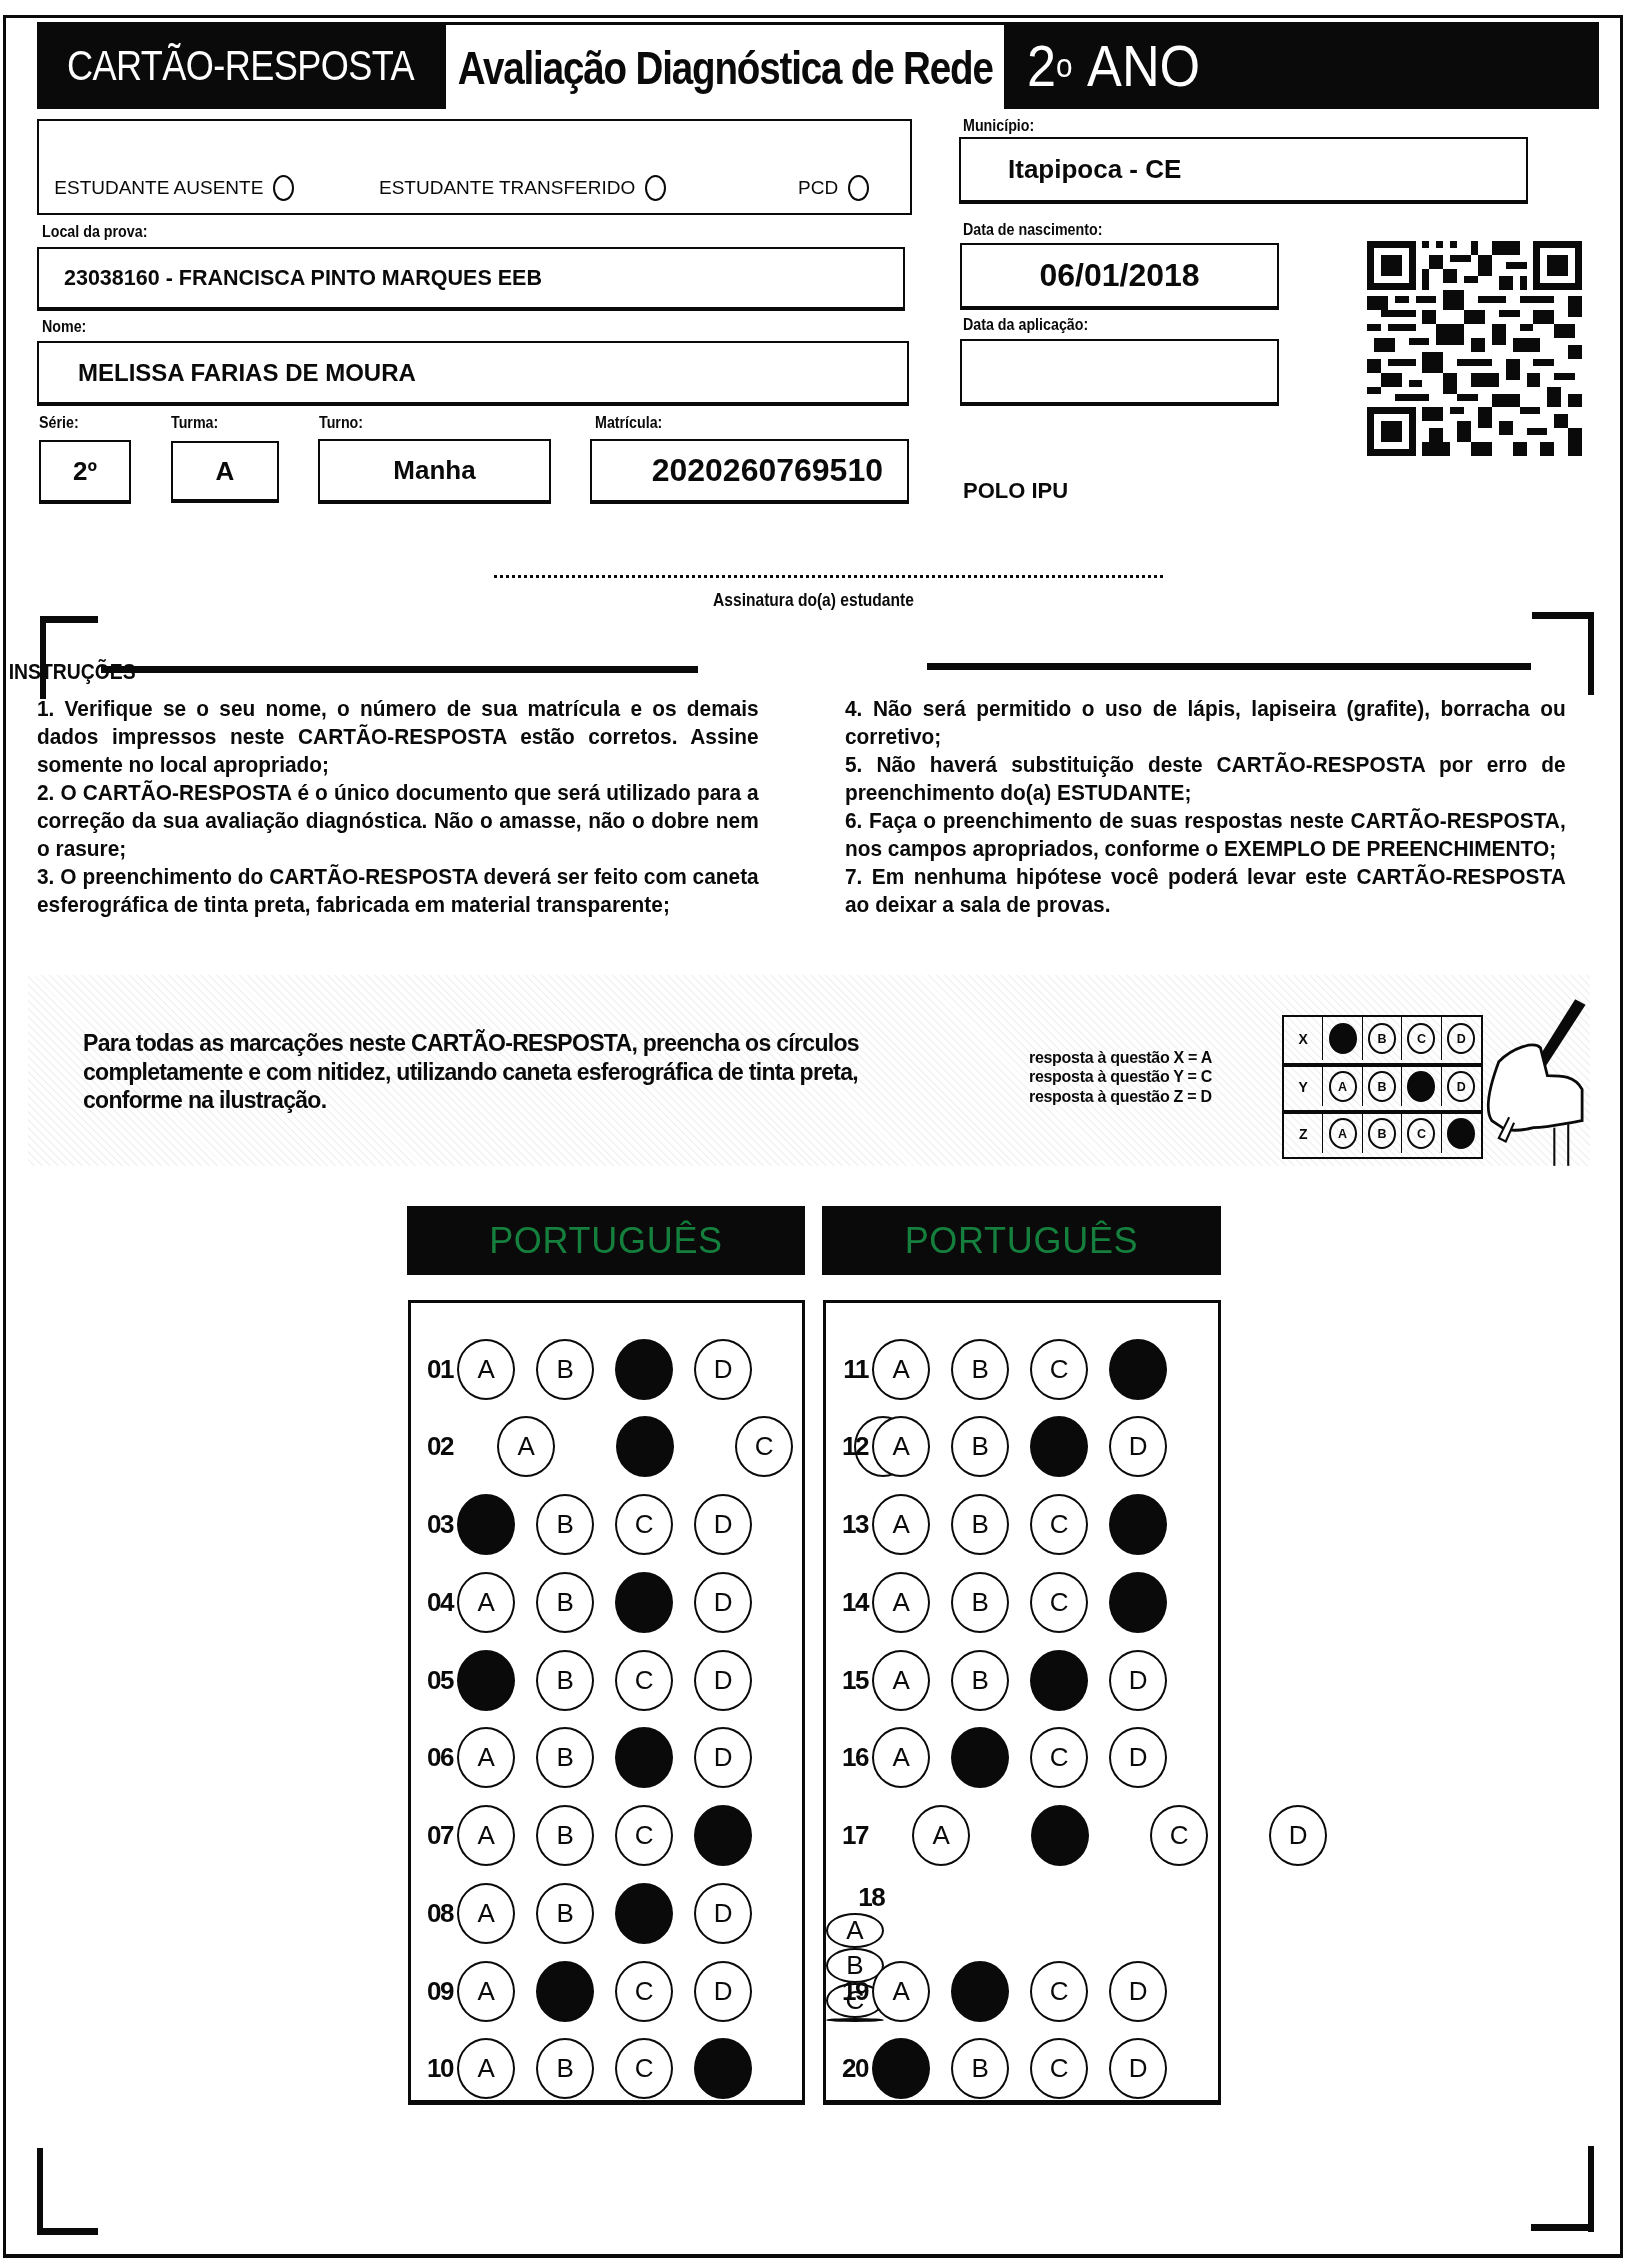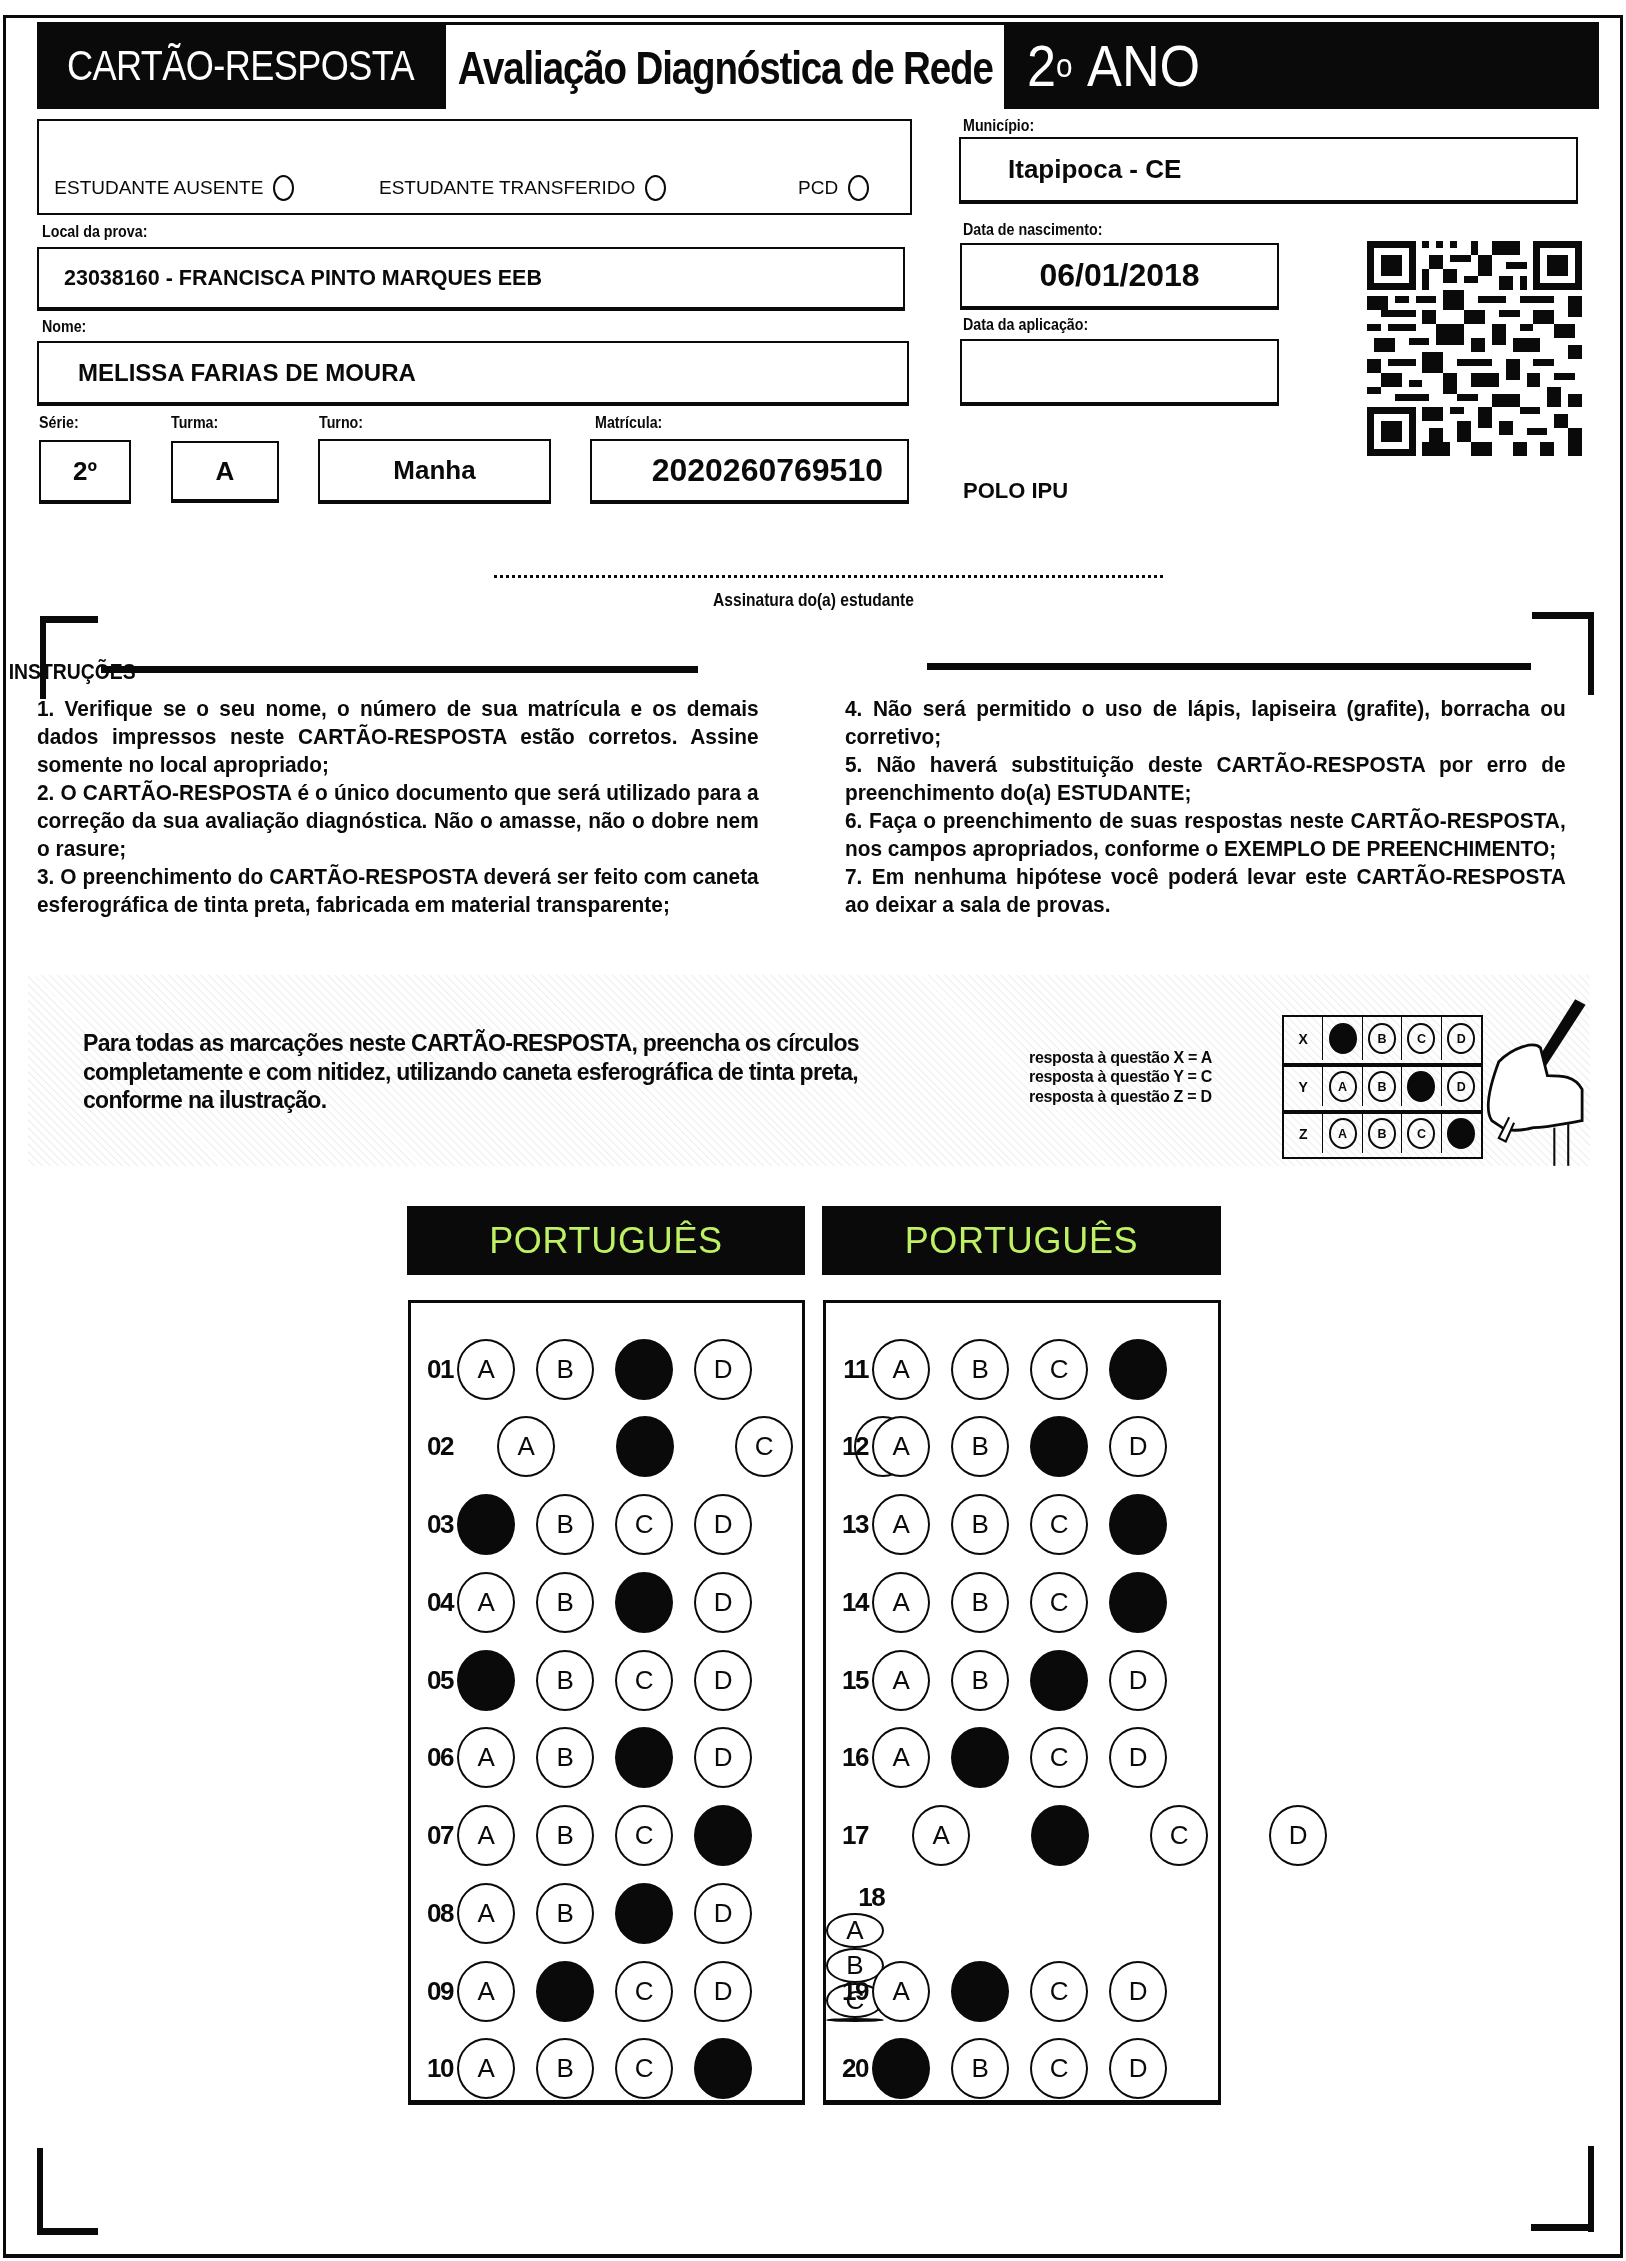--- a/index.html
+++ b/index.html
@@ -46,21 +46,21 @@
   .example-legend { position: absolute; left: 1029px; top: 1048px; font-size: 16px; line-height: 19.4px; font-weight: bold; letter-spacing: -0.3px; }
   .ex-grid { position: absolute; left: 1282px; top: 1015px; width: 201px; height: 144px; border: 2.8px solid #0a0a0a; }
   .ex-row { position: absolute; left: 0; width: 100%; height: 43px; display: flex; }
   .ex-row + .ex-row { border-top: 4.2px solid #0a0a0a; }
   .ex-cell { width: 40px; height: 100%; border-right: 1.4px solid #0a0a0a; display: flex; align-items: center; justify-content: center; font-size: 14px; font-weight: bold; }
   .ex-bub { width: 28px; height: 30.5px; border: 2.1px solid #0a0a0a; border-radius: 50%; display: flex; align-items: center; justify-content: center; font-size: 12.5px; }
   .ex-bub.filled { background: #0a0a0a; }
   .pen { position: absolute; left: 1471px; top: 999px; width: 125px; height: 167px; }
 
   
-  .subj-hdr { position: absolute; top: 1206px; height: 69px; background: #0a0a0a; color: #bef264; font-size: 36px; display: flex; align-items: center; justify-content: center; letter-spacing: 0.7px; }
+  .subj-hdr { position: absolute; top: 1206px; height: 69px; background: #0a0a0a; color: #15803d; font-size: 36px; display: flex; align-items: center; justify-content: center; letter-spacing: 0.7px; }
   .grid-box { position: absolute; top: 1300px; height: 805px; border: 3.5px solid #0a0a0a; border-bottom-width: 5.6px; }
   .q-row { position: absolute; left: 0; height: 62px; display: flex; align-items: center; }
   .q-num { width: 42px; font-size: 26px; font-weight: bold; text-align: right; letter-spacing: -1.4px; margin-right: 4.2px; }
   .bub { width: 58px; height: 61px; border: 2.8px solid #0a0a0a; border-radius: 50%; display: flex; align-items: center; justify-content: center; font-size: 26px; margin-right: 21px; background: #fff; }
   .bub.filled { background: #0a0a0a; color: #0a0a0a; }
 </style>
 </head>
 <body>
 
 <div class="page-frame"></div>
@@ -113,21 +113,21 @@
   <span>A</span>
 </div>
 <div class="field" style="left:318px; top:439px; width:233px; height:65px; font-size:26px; justify-content:center;">
   <span>Manha</span>
 </div>
 <div class="field" style="left:590px; top:439px; width:319px; height:65px; font-size:32px; justify-content:flex-end; padding-right:24px;">
   <span>2020260769510</span>
 </div>
 
 <div class="lbl" style="left:963px; top:115px;">Município:</div>
-<div class="field" style="left:959px; top:137px; width:619px; height:67px; font-size:26px; padding-left:47px;">
+<div class="field" style="left:959px; top:137px; width:569px; height:67px; font-size:26px; padding-left:47px;">
   <span>Itapipoca - CE</span>
 </div>
 
 <div class="lbl" style="left:963px; top:219px;">Data de nascimento:</div>
 <div class="field" style="left:960px; top:243px; width:319px; height:67px; font-size:32px; justify-content:center;">
   <span>06/01/2018</span>
 </div>
 
 <div class="lbl" style="left:963px; top:314px;">Data da aplicação:</div>
 <div class="field" style="left:960px; top:339px; width:319px; height:67px;">

